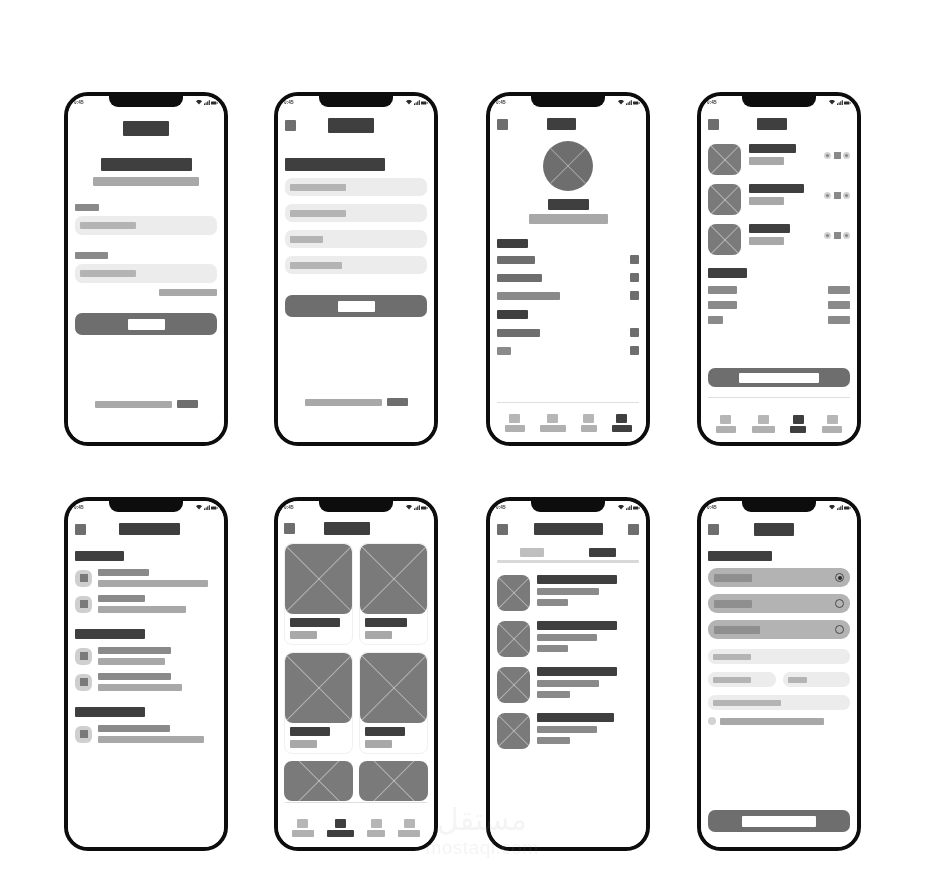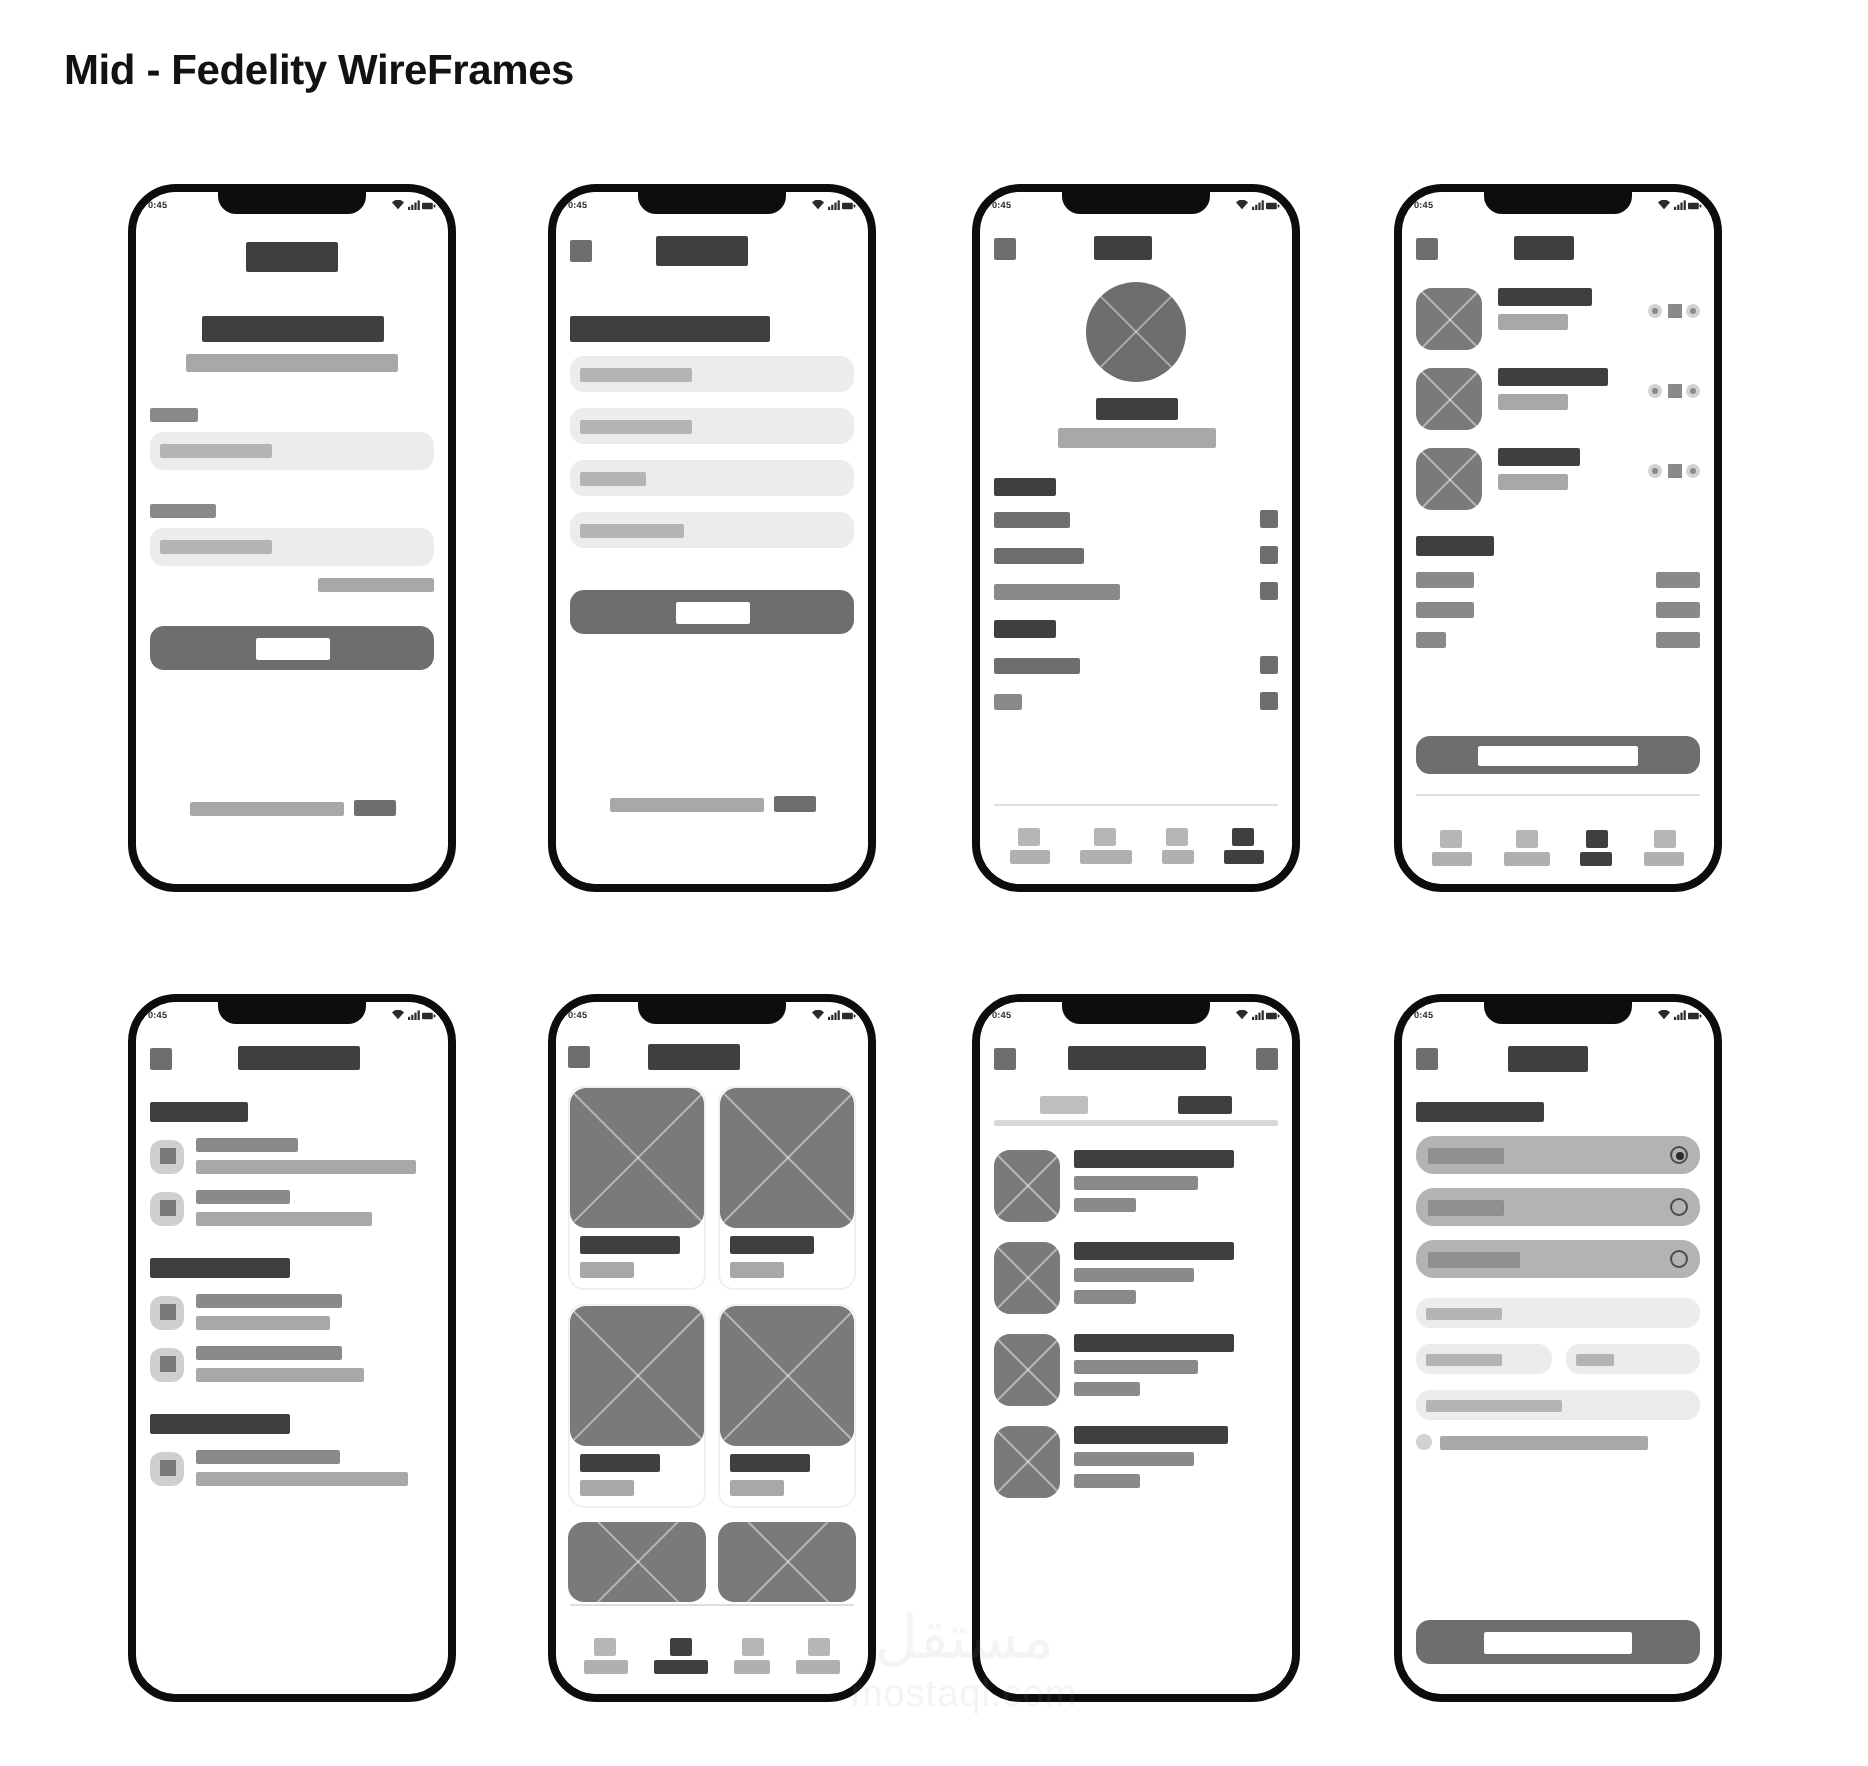--- a/index.html
+++ b/index.html
@@ -181,21 +181,20 @@
   }
 
   .row { display: flex; }
   .col { display: flex; flex-direction: column; }
 </style>
 </head>
 <body>
 
 <div id="root">
 
-  <div class="page-title">Mid - Fedelity WireFrames</div>
 
   <div class="phone" style="left:64px; top:92px;">
     <div class="phone-inner">
       <div class="notch"></div>
       <div class="statusbar">
         <span class="sb-time">0:45</span>
         <span class="sb-icons">
           <svg width="6" height="5" viewBox="0 0 6 5">
               <path d="M0 1.2 A4 4 0 0 1 6 1.2 L3 4.6 Z" fill="#2b2b2b"></path>
             </svg>

